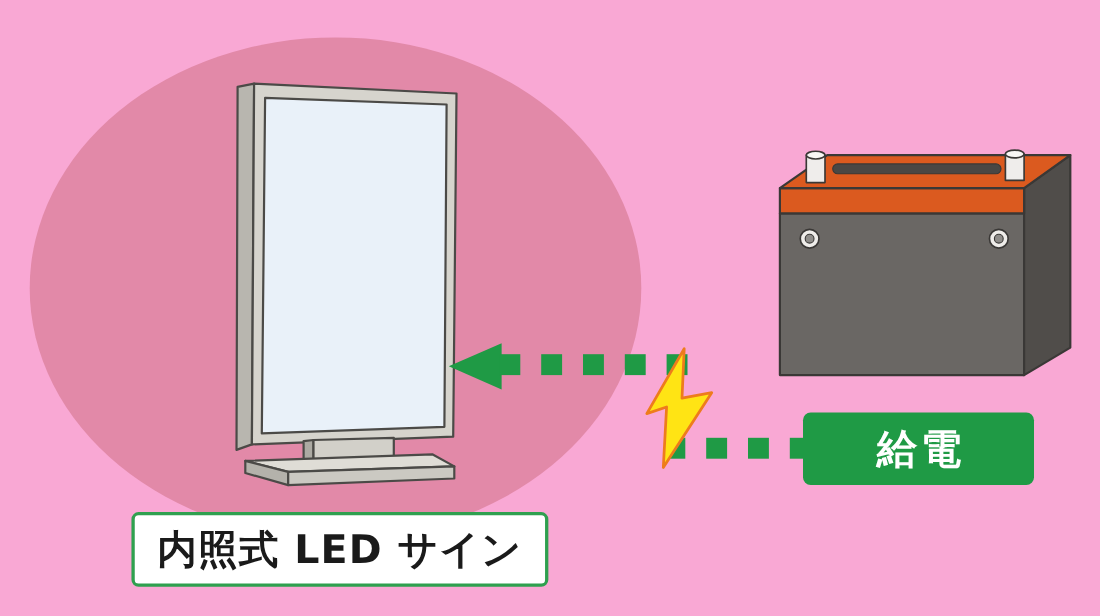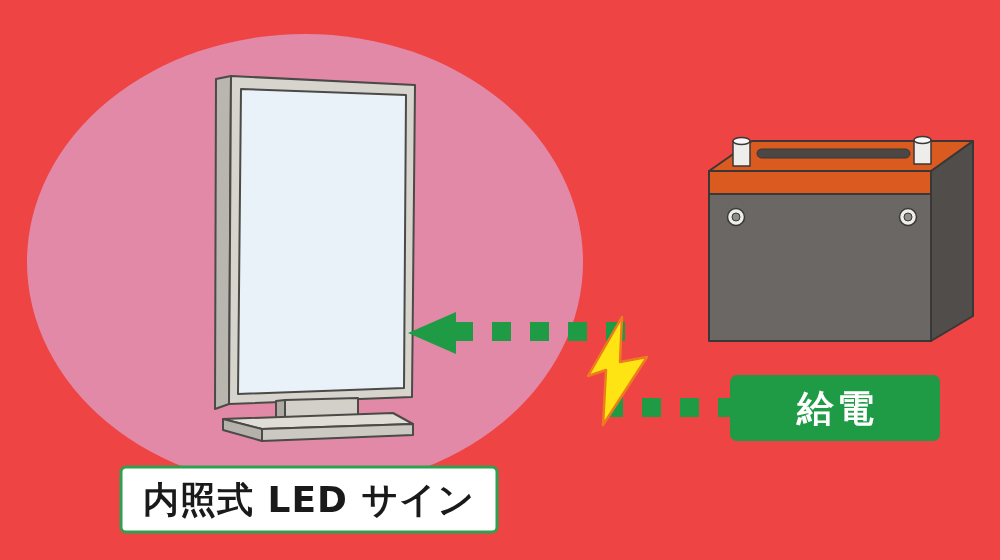--- a/index.html
+++ b/index.html
@@ -5,21 +5,21 @@
   html, body {
     margin: 0;
     padding: 0;
     background: #ffffff;
     font-family: "DejaVu Sans", "Liberation Sans", sans-serif;
   }
   .canvas {
     position: relative;
     width: 1000px;
     height: 560px;
-    background: #ef4444;
+    background: #f9a8d4;
     overflow: hidden;
     text-align: center;
   }
   svg { display: block; }
   text {
     font-family: "DejaVu Sans", "Liberation Sans", sans-serif;
     font-weight: bold;
   }
   .caption-text { font-size: 36px; letter-spacing: 1px; }
   .power-text  { font-size: 37px; letter-spacing: 3px; }

